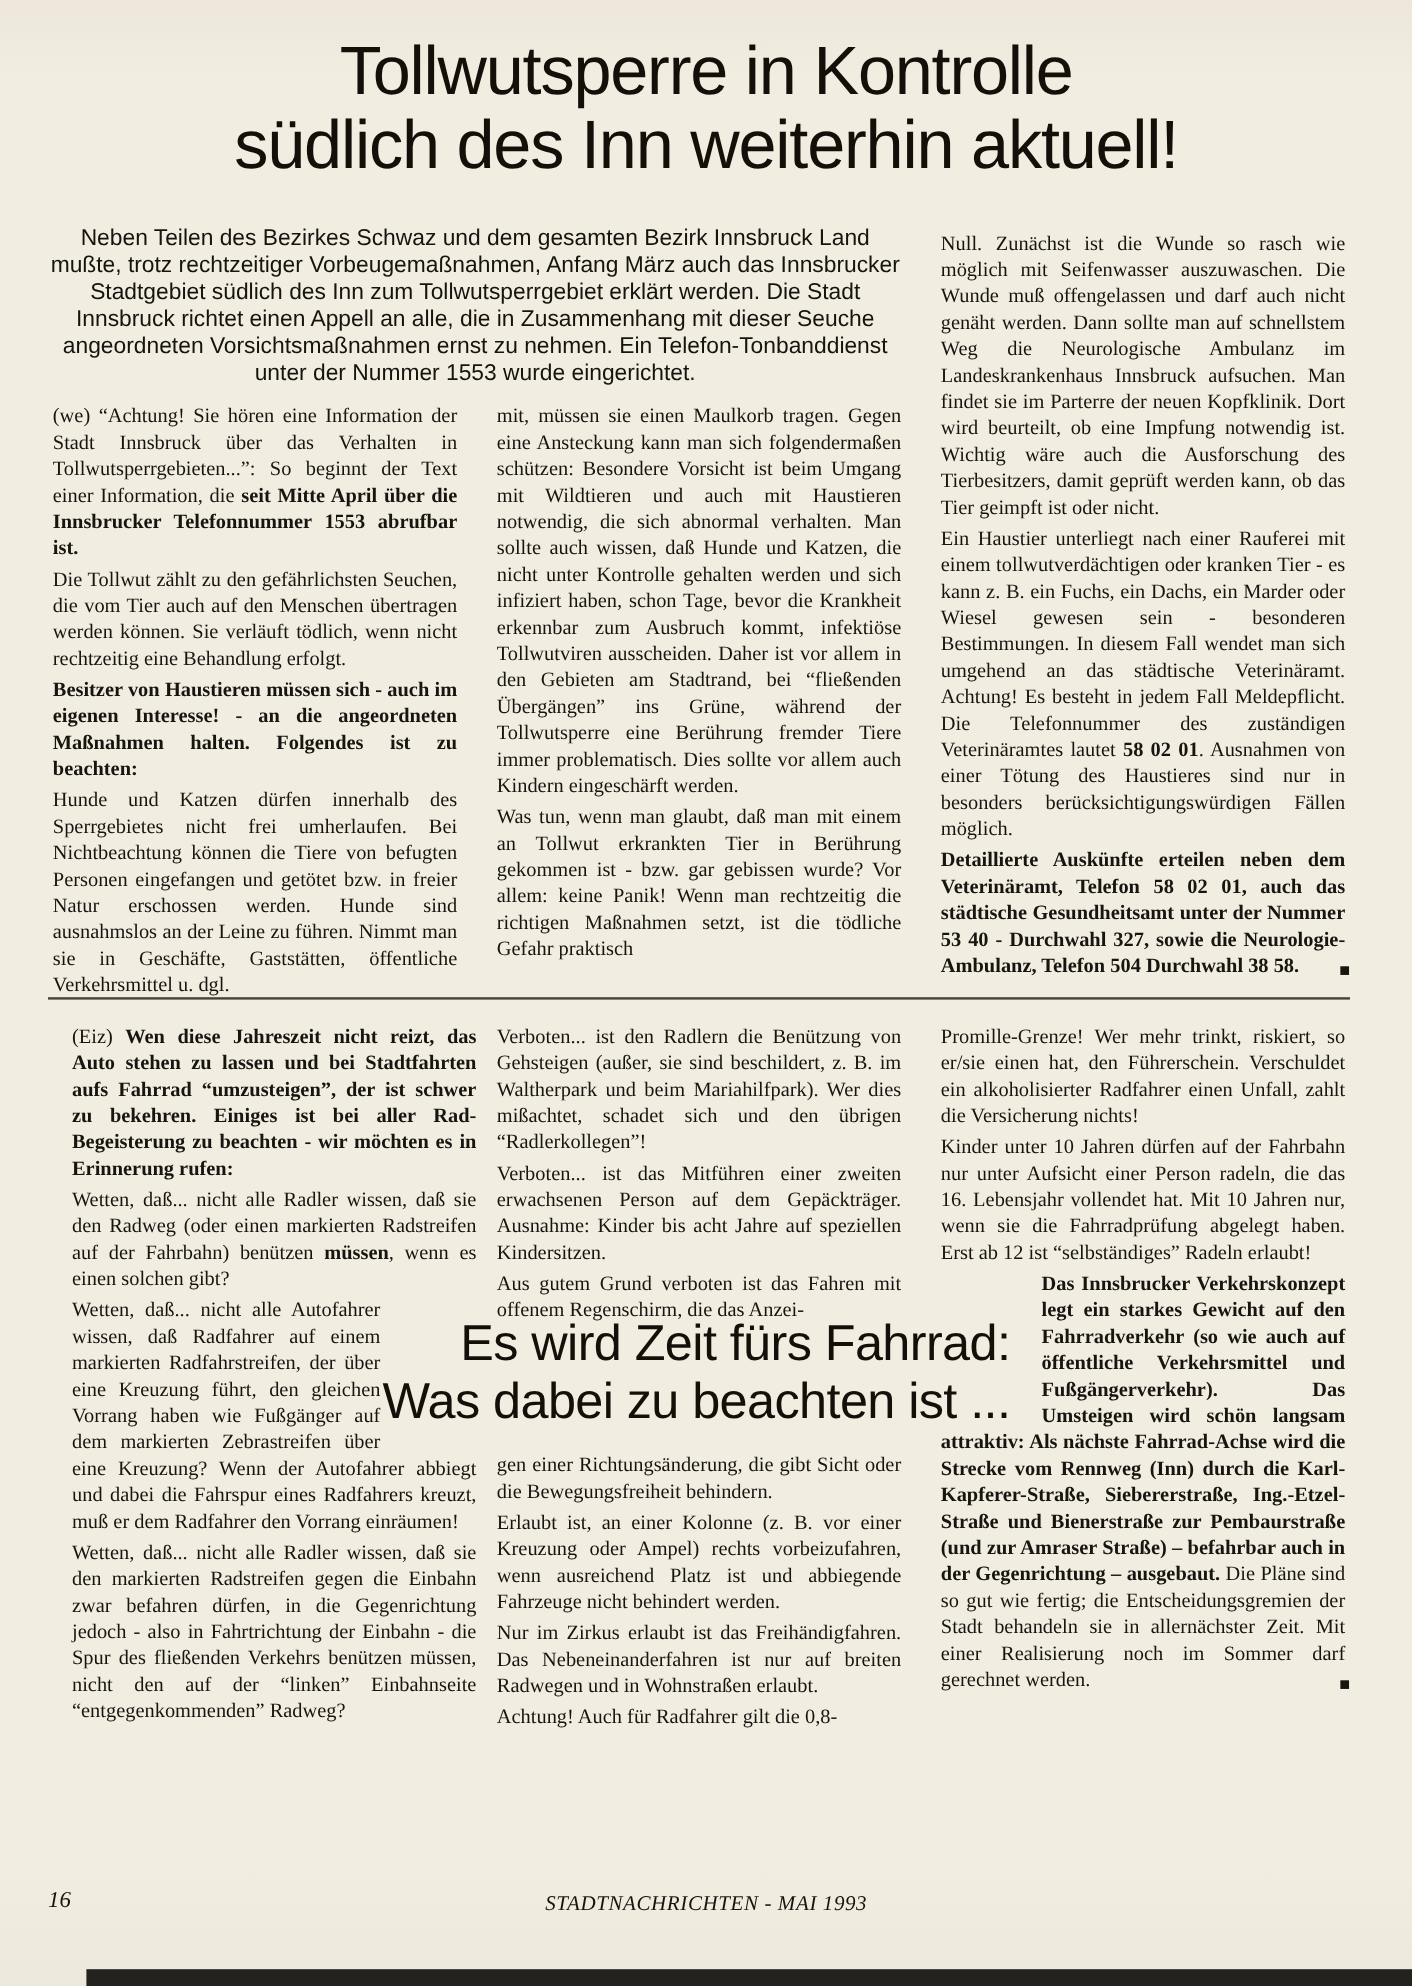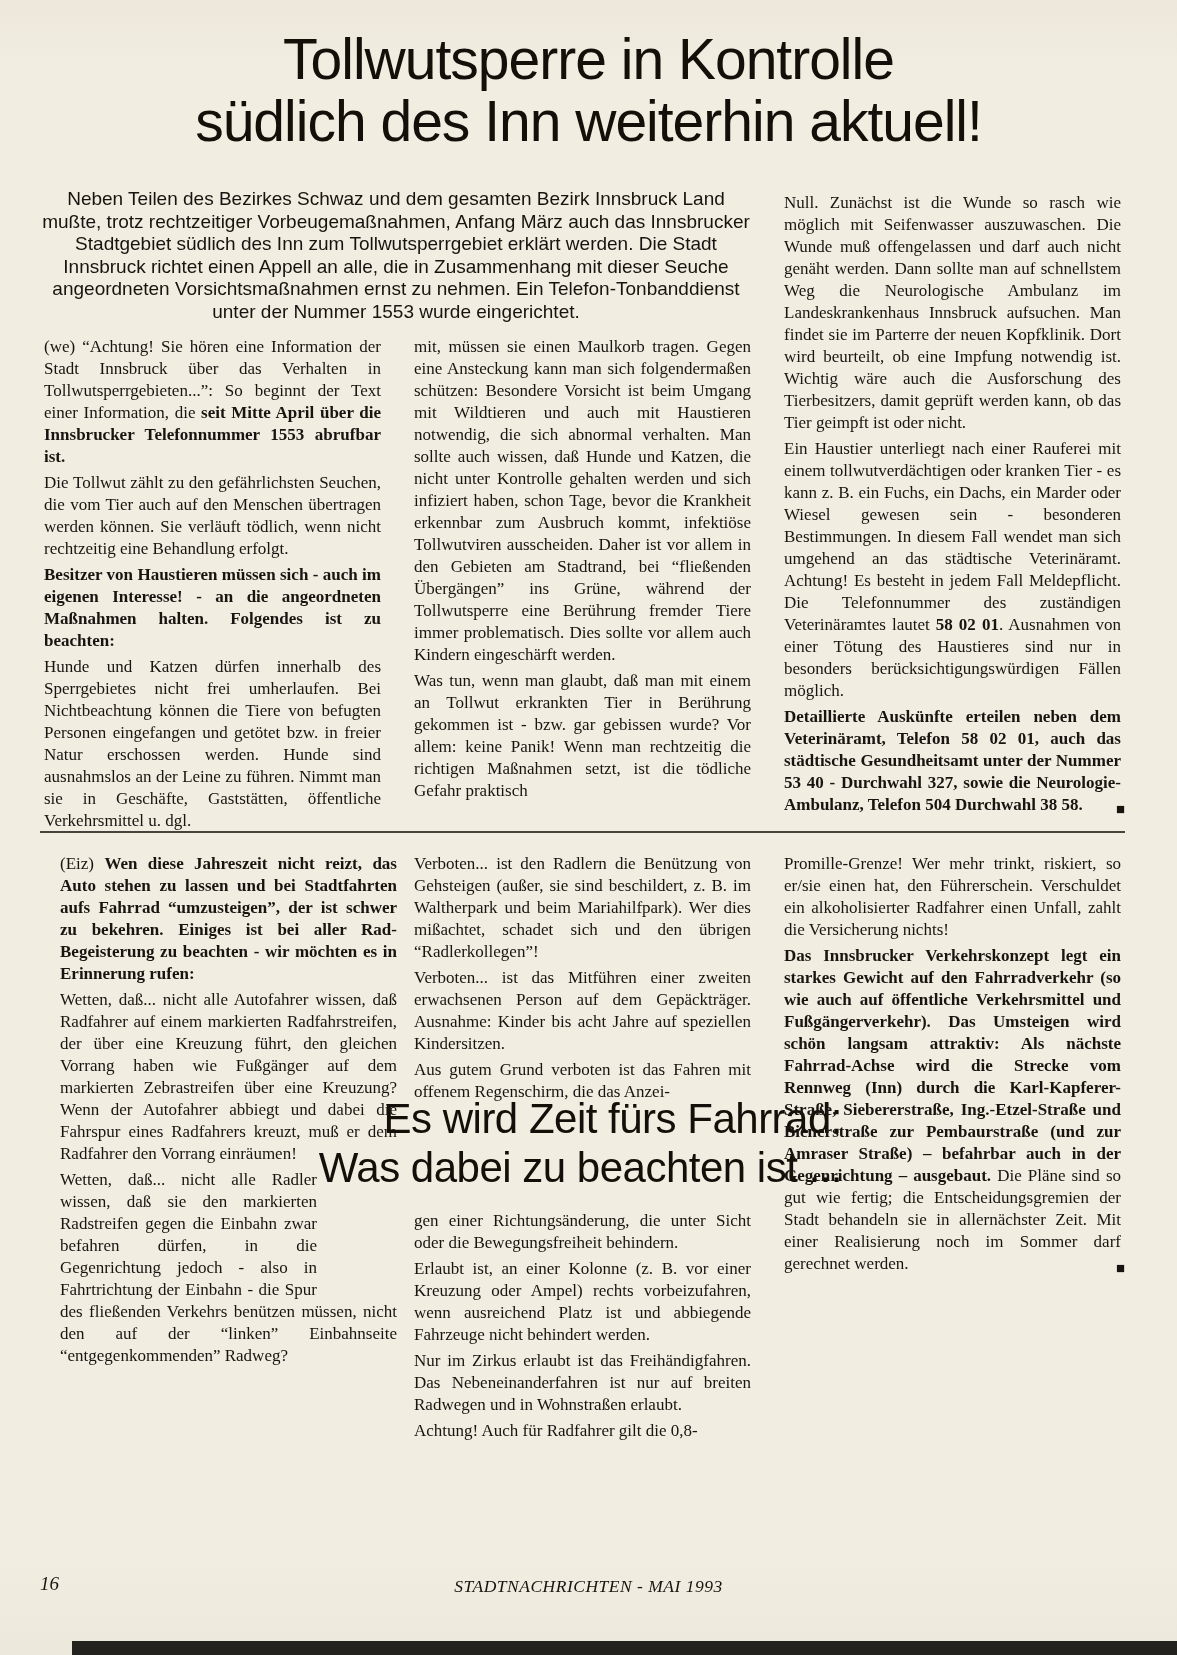--- a/index.html
+++ b/index.html
@@ -134,43 +134,45 @@
         </div>
       <div class="endmark">■</div>
     </div>
   </section>
 
   <div class="abs divider"></div>
 
   <section>
     <div class="abs col a2c1">
         <p>(Eiz) <b>Wen diese Jahreszeit nicht reizt, das Auto stehen zu lassen und bei Stadtfahrten aufs Fahrrad “umzusteigen”, der ist schwer zu bekehren. Einiges ist bei aller Rad-Begeisterung zu beachten - wir möchten es in Erinnerung rufen:</b></p>
+        <p>Wetten, daß... nicht alle Radler wissen, daß sie den Radweg (oder einen markierten Radstreifen auf der Fahrbahn) benützen <b>müssen</b>, wenn es einen solchen gibt?</p>
         <p>Wetten, daß... nicht alle Autofahrer wissen, daß Radfahrer auf einem markierten Radfahrstreifen, der über eine Kreuzung führt, den gleichen Vorrang haben wie Fußgänger auf dem markierten Zebrastreifen über eine Kreuzung? Wenn der Autofahrer abbiegt und dabei die Fahrspur eines Radfahrers kreuzt, muß er dem Radfahrer den Vorrang einräumen!</p>
         <p>Wetten, daß... nicht alle Radler wissen, daß sie den markierten Radstreifen gegen die Einbahn zwar befahren dürfen, in die Gegenrichtung jedoch - also in Fahrtrichtung der Einbahn - die Spur des fließenden Verkehrs benützen müssen, nicht den auf der “linken” Einbahnseite “entgegenkommenden” Radweg?</p>
       </div>
     <div class="abs col a2c2t">
         <p>Verboten... ist den Radlern die Benützung von Gehsteigen (außer, sie sind beschildert, z. B. im Waltherpark und beim Mariahilfpark). Wer dies mißachtet, schadet sich und den übrigen “Radlerkollegen”!</p>
         <p>Verboten... ist das Mitführen einer zweiten erwachsenen Person auf dem Gepäckträger. Ausnahme: Kinder bis acht Jahre auf speziellen Kindersitzen.</p>
         <p>Aus gutem Grund verboten ist das Fahren mit offenem Regenschirm, die das Anzei-</p>
       </div>
 
     <header class="abs hl2">
       <div>Es wird Zeit fürs Fahrrad:</div>
       <div>Was dabei zu beachten ist ...</div>
     </header>
 
     <div class="abs col a2c2b">
-        <p>gen einer Richtungsänderung, die unter Sicht oder die Bewegungsfreiheit behindern.</p>
+        <p>gen einer Richtungsänderung, die gibt Sicht oder die Bewegungsfreiheit behindern.</p>
         <p>Erlaubt ist, an einer Kolonne (z. B. vor einer Kreuzung oder Ampel) rechts vorbeizufahren, wenn ausreichend Platz ist und abbiegende Fahrzeuge nicht behindert werden.</p>
         <p>Nur im Zirkus erlaubt ist das Freihändigfahren. Das Nebeneinanderfahren ist nur auf breiten Radwegen und in Wohnstraßen erlaubt.</p>
         <p>Achtung! Auch für Radfahrer gilt die 0,8-</p>
       </div>
     <div class="abs col a2c3">
       <div>
           <p>Promille-Grenze! Wer mehr trinkt, riskiert, so er/sie einen hat, den Führerschein. Verschuldet ein alkoholisierter Radfahrer einen Unfall, zahlt die Versicherung nichts!</p>
+          <p>Kinder unter 10 Jahren dürfen auf der Fahrbahn nur unter Aufsicht einer Person radeln, die das 16. Lebensjahr vollendet hat. Mit 10 Jahren nur, wenn sie die Fahrradprüfung abgelegt haben. Erst ab 12 ist “selbständiges” Radeln erlaubt!</p>
           <p><b>Das Innsbrucker Verkehrskonzept legt ein starkes Gewicht auf den Fahrradverkehr (so wie auch auf öffentliche Verkehrsmittel und Fußgängerverkehr). Das Umsteigen wird schön langsam attraktiv: Als nächste Fahrrad-Achse wird die Strecke vom Rennweg (Inn) durch die Karl-Kapferer-Straße, Siebererstraße, Ing.-Etzel-Straße und Bienerstraße zur Pembaurstraße (und zur Amraser Straße) – befahrbar auch in der Gegenrichtung – ausgebaut.</b> Die Pläne sind so gut wie fertig; die Entscheidungsgremien der Stadt behandeln sie in allernächster Zeit. Mit einer Realisierung noch im Sommer darf gerechnet werden.</p>
         </div>
       <div class="endmark">■</div>
     </div>
   </section>
 
   <div class="abs footer-num">16</div>
   <div class="abs footer-pub">STADTNACHRICHTEN - MAI 1993</div>
 
   <div class="abs scan-strip"></div>

